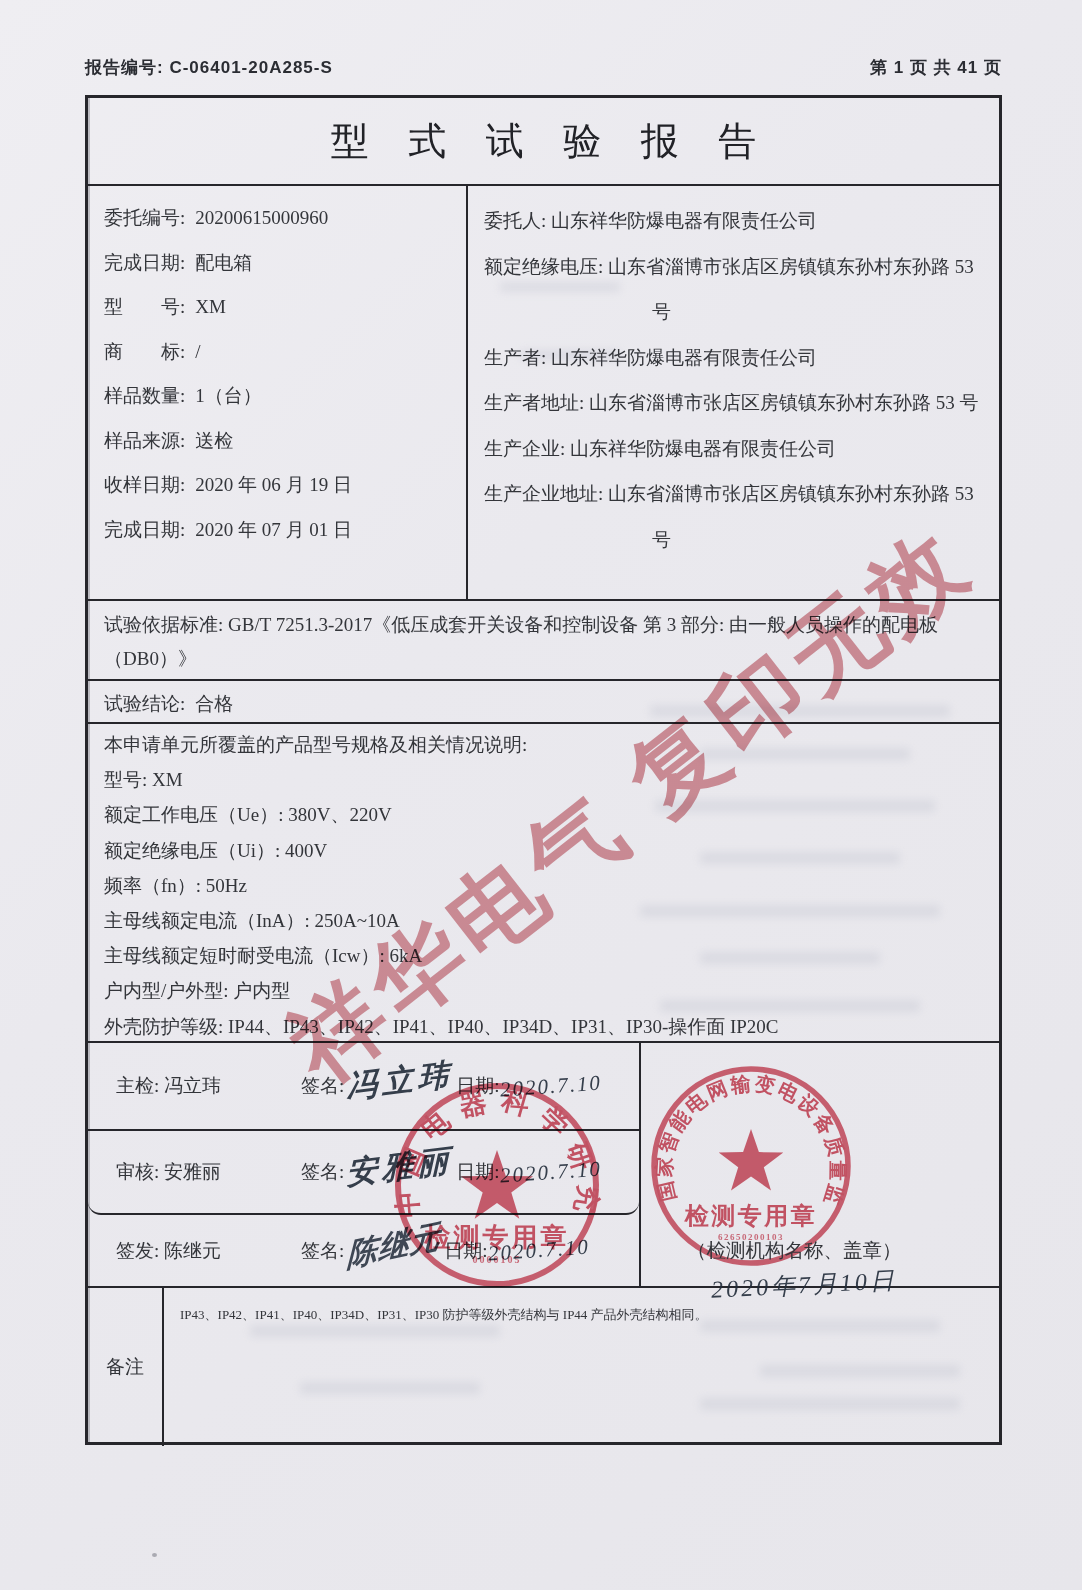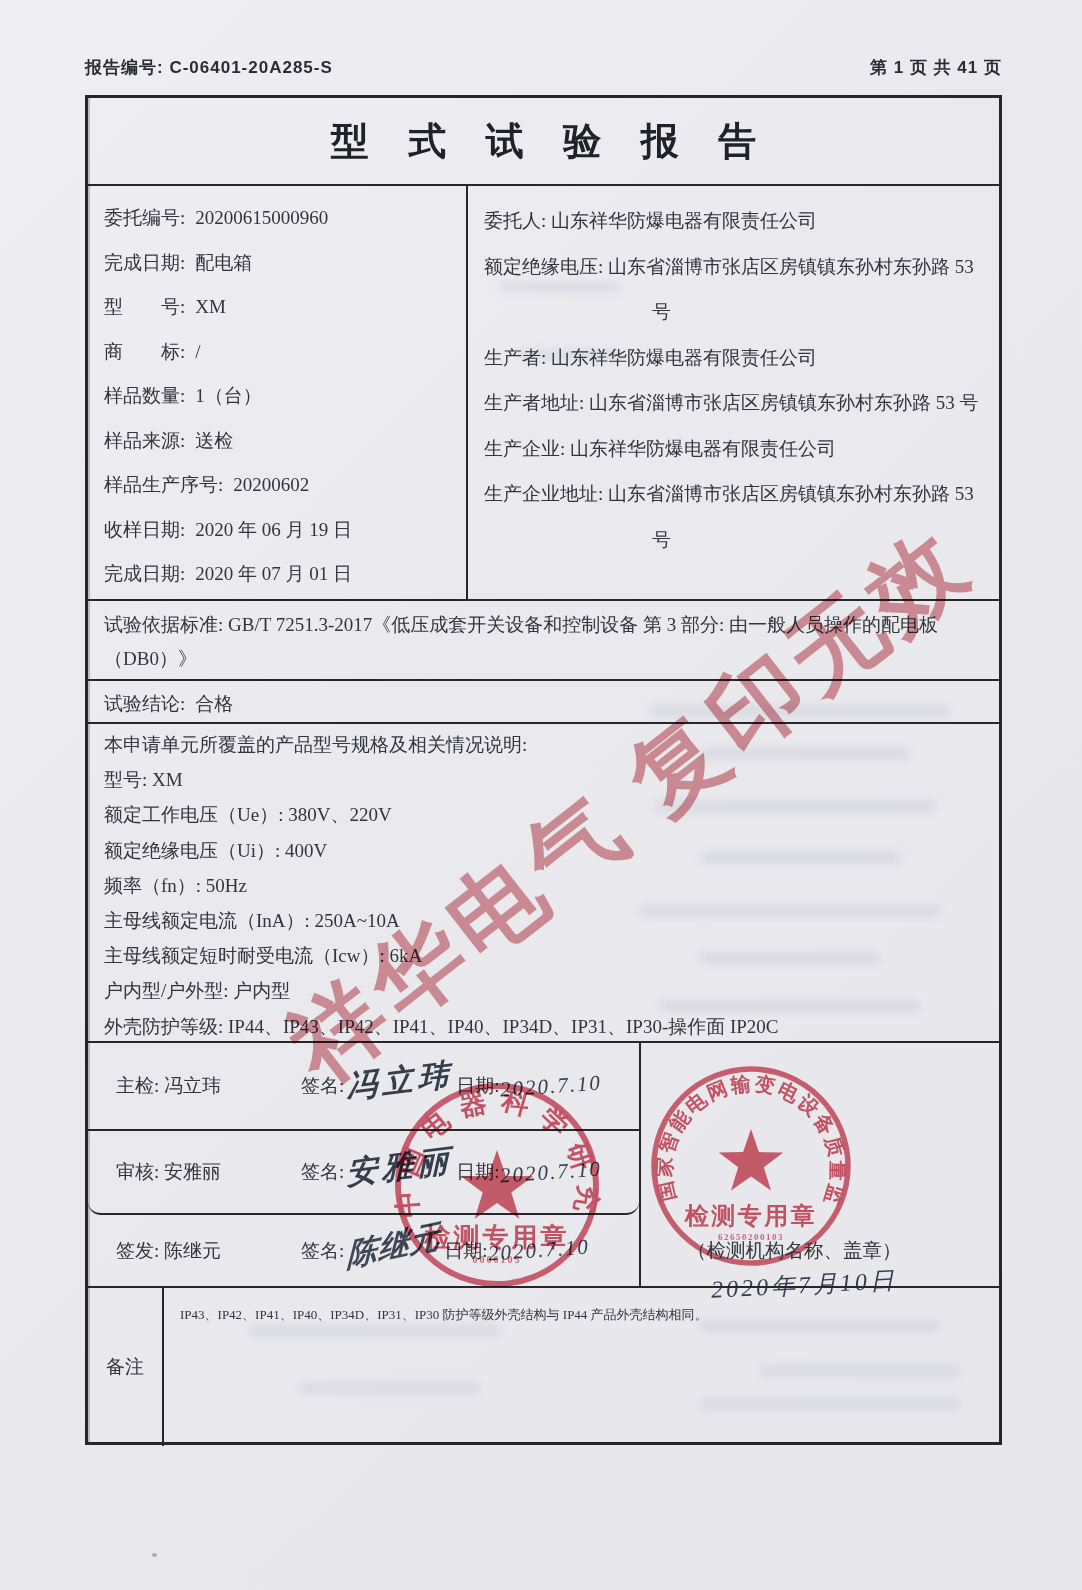--- a/index.html
+++ b/index.html
@@ -23,21 +23,21 @@
     border:3px solid #26262b;box-sizing:border-box;
     box-shadow:inset 3px 0 0 -1px rgba(45,45,55,.25);
   }
   .sheet *{box-sizing:border-box;}
   .row-title{
     position:absolute;left:0;top:0;width:100%;height:88px;
     border-bottom:2px solid #26262b;
     display:flex;align-items:center;justify-content:center;
   }
   .title{
-    font-size:38px;font-weight:700;color:#212227;
+    font-size:38px;font-weight:400;color:#212227;
     letter-spacing:15px;padding-left:15px;white-space:nowrap;
   }
   .sec-info{position:absolute;left:0;top:88px;width:100%;height:415px;border-bottom:2px solid #26262b;display:flex;}
   .info-left{width:380px;border-right:2px solid #26262b;padding:10px 0 0 16px;}
   .info-row{height:44.5px;display:flex;align-items:center;font-size:19px;white-space:nowrap;}
   .info-row .lab{margin-right:10px;}
   .info-right{flex:1;padding:12px 14px 0 16px;}
   .info-right p{
     margin:0;font-size:19px;line-height:45.5px;
     padding-left:168px;text-indent:-168px;
@@ -133,24 +133,20 @@
         </div>
       <div class="info-row">
           <span class="lab">样品数量:</span>
           <span>1（台）</span>
         </div>
       <div class="info-row">
           <span class="lab">样品来源:</span>
           <span>送检</span>
         </div>
       <div class="info-row">
-          <span class="lab">样品生产序号:</span>
-          <span>20200602</span>
-        </div>
-      <div class="info-row">
           <span class="lab">收样日期:</span>
           <span>2020 年 06 月 19 日</span>
         </div>
       <div class="info-row">
           <span class="lab">完成日期:</span>
           <span>2020 年 07 月 01 日</span>
         </div>
     </div>
     <div class="info-right">
       <p><span>委托人:</span> <span>山东祥华防爆电器有限责任公司</span></p>

